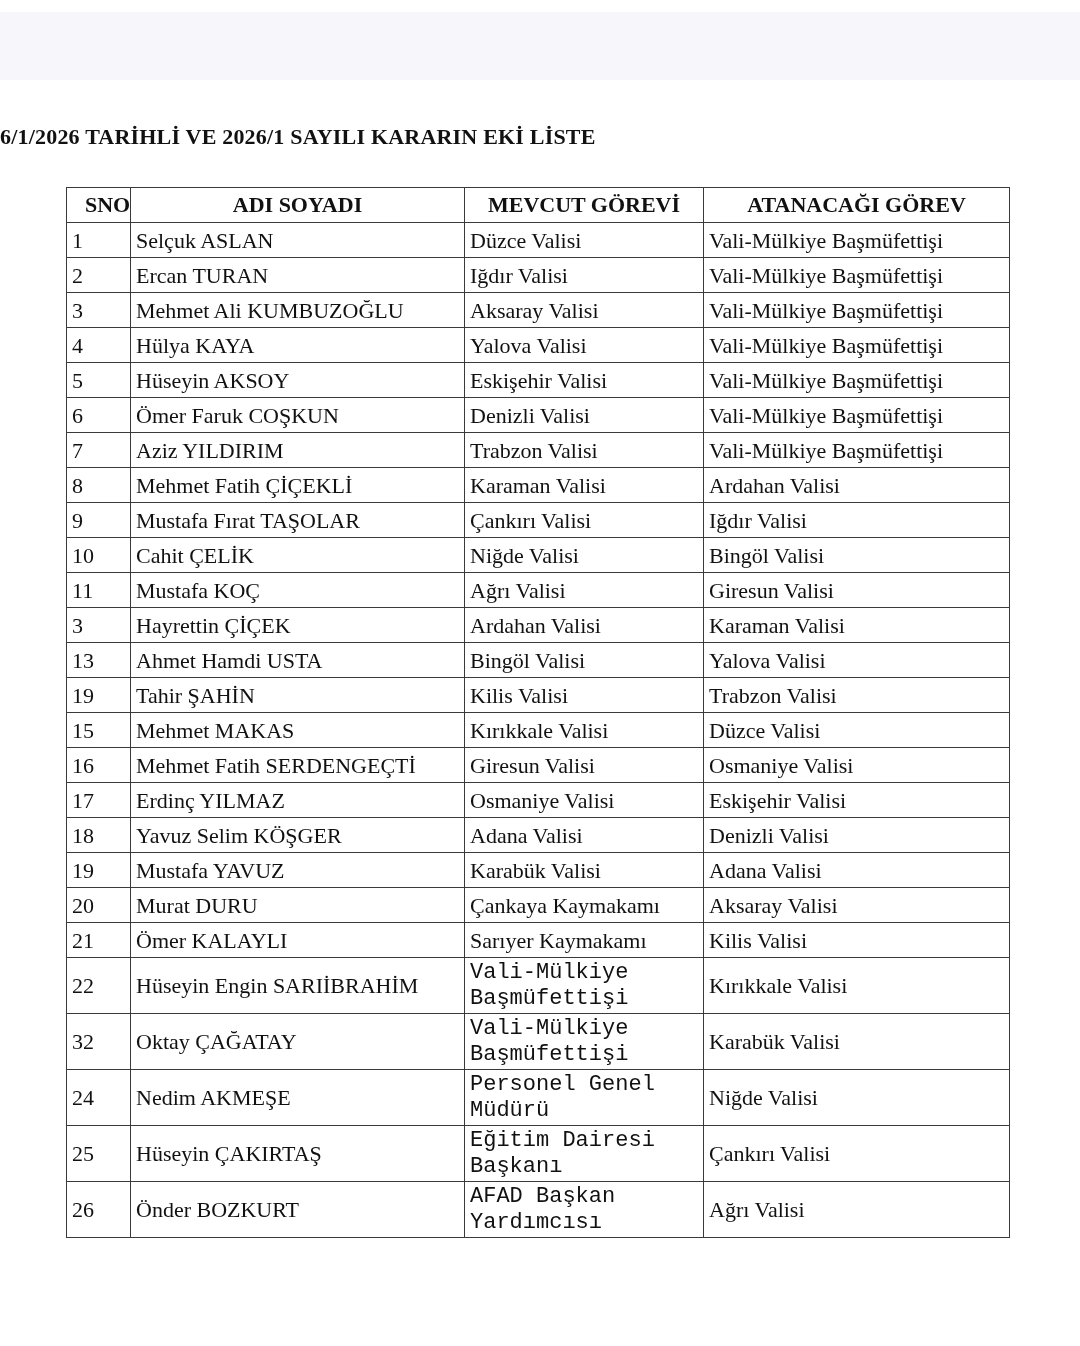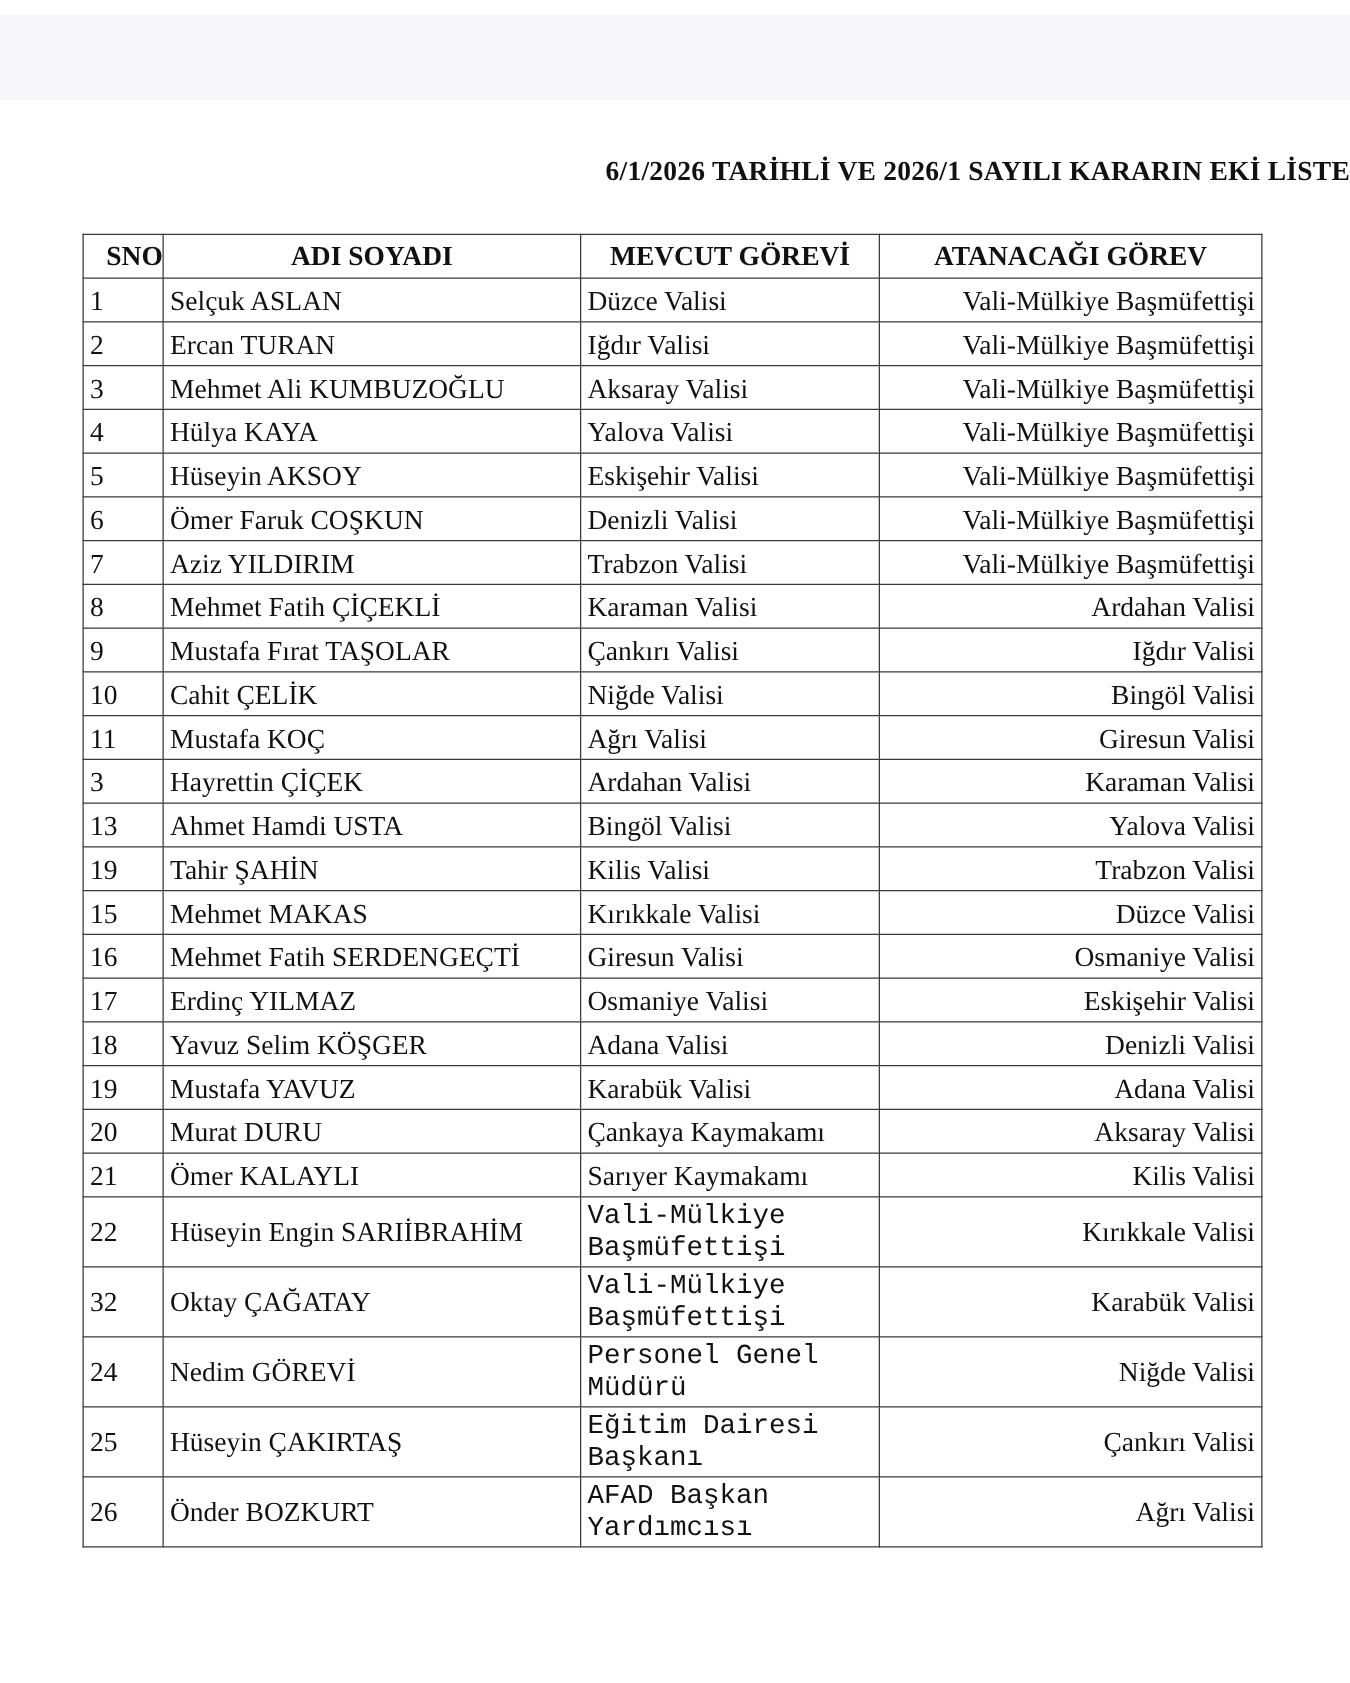--- a/index.html
+++ b/index.html
@@ -1,32 +1,32 @@
 <!DOCTYPE html>
 <html><head>
 <meta charset="utf-8">
 <style>
   html, body { margin: 0; padding: 0; background: #ffffff; }
   body { width: 1080px; height: 1346px; position: relative; overflow: hidden;
          font-family: "Liberation Serif", "DejaVu Serif", serif; color: #111; }
   .top-band { position: absolute; left: 0; top: 12px; width: 1080px; height: 68px; background: #f7f7fb; }
-  .doc-title { position: absolute; left: 0; width: 1080px; top: 124px; text-align: right;
+  .doc-title { position: absolute; left: 0; width: 1080px; top: 124px; text-align: left;
                font-weight: bold; font-size: 22px; letter-spacing: 0.2px; }
   table.list { position: absolute; left: 66px; top: 187px; width: 943px;
                border-collapse: collapse; table-layout: fixed; font-size: 22px; }
   table.list th, table.list td { border: 1.5px solid #3a3a3a; padding: 0 5px; vertical-align: middle; }
   table.list th { height: 34px; font-weight: bold; text-align: center; font-size: 22px; }
   table.list th.sno { text-align: left; padding-left: 18px; }
   table.list td { height: 34px; line-height: 25px; }
   table.list tr.tall td { height: 55px; }
   td.sno { padding-left: 4px; }
   td.name { padding-left: 6px; margin-left: 32px; }
   td.cur { padding-left: 6px; }
   td.cur.wrap { line-height: 26px; font-family: Liberation Mono, monospace; }
-  td.new { padding-left: 6px; text-align: right; }
+  td.new { padding-left: 6px; }
   col.c1 { width: 64px; } col.c2 { width: 334px; } col.c3 { width: 239px; } col.c4 { width: 306px; }
 </style>
 </head>
 <body>
 
 <div class="top-band"></div>
 
 <div class="doc-title">6/1/2026 TARİHLİ VE 2026/1 SAYILI KARARIN EKİ LİSTE</div>
 
 <table class="list">
@@ -178,21 +178,21 @@
         <td class="new">Kırıkkale Valisi</td>
       </tr>
       <tr class="tall">
         <td class="sno">32</td>
         <td class="name">Oktay ÇAĞATAY</td>
         <td class="cur wrap">Vali-Mülkiye<br>Başmüfettişi</td>
         <td class="new">Karabük Valisi</td>
       </tr>
       <tr class="tall">
         <td class="sno">24</td>
-        <td class="name">Nedim GÖREVİ</td>
+        <td class="name">Nedim AKMEŞE</td>
         <td class="cur wrap">Personel Genel<br>Müdürü</td>
         <td class="new">Niğde Valisi</td>
       </tr>
       <tr class="tall">
         <td class="sno">25</td>
         <td class="name">Hüseyin ÇAKIRTAŞ</td>
         <td class="cur wrap">Eğitim Dairesi<br>Başkanı</td>
         <td class="new">Çankırı Valisi</td>
       </tr>
       <tr class="tall">

